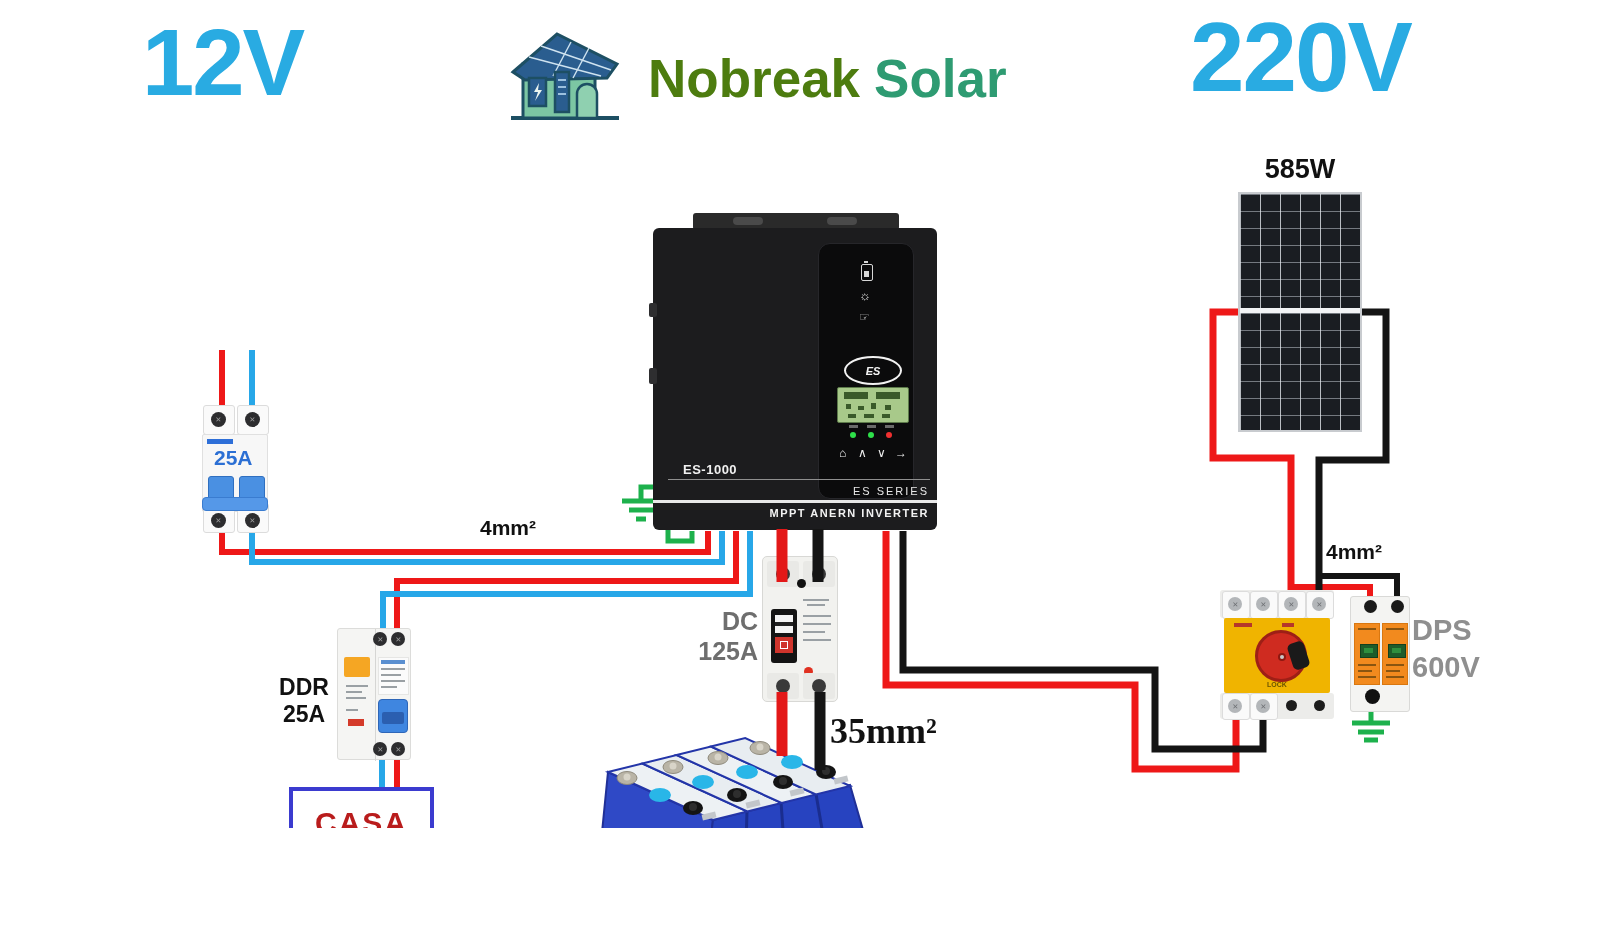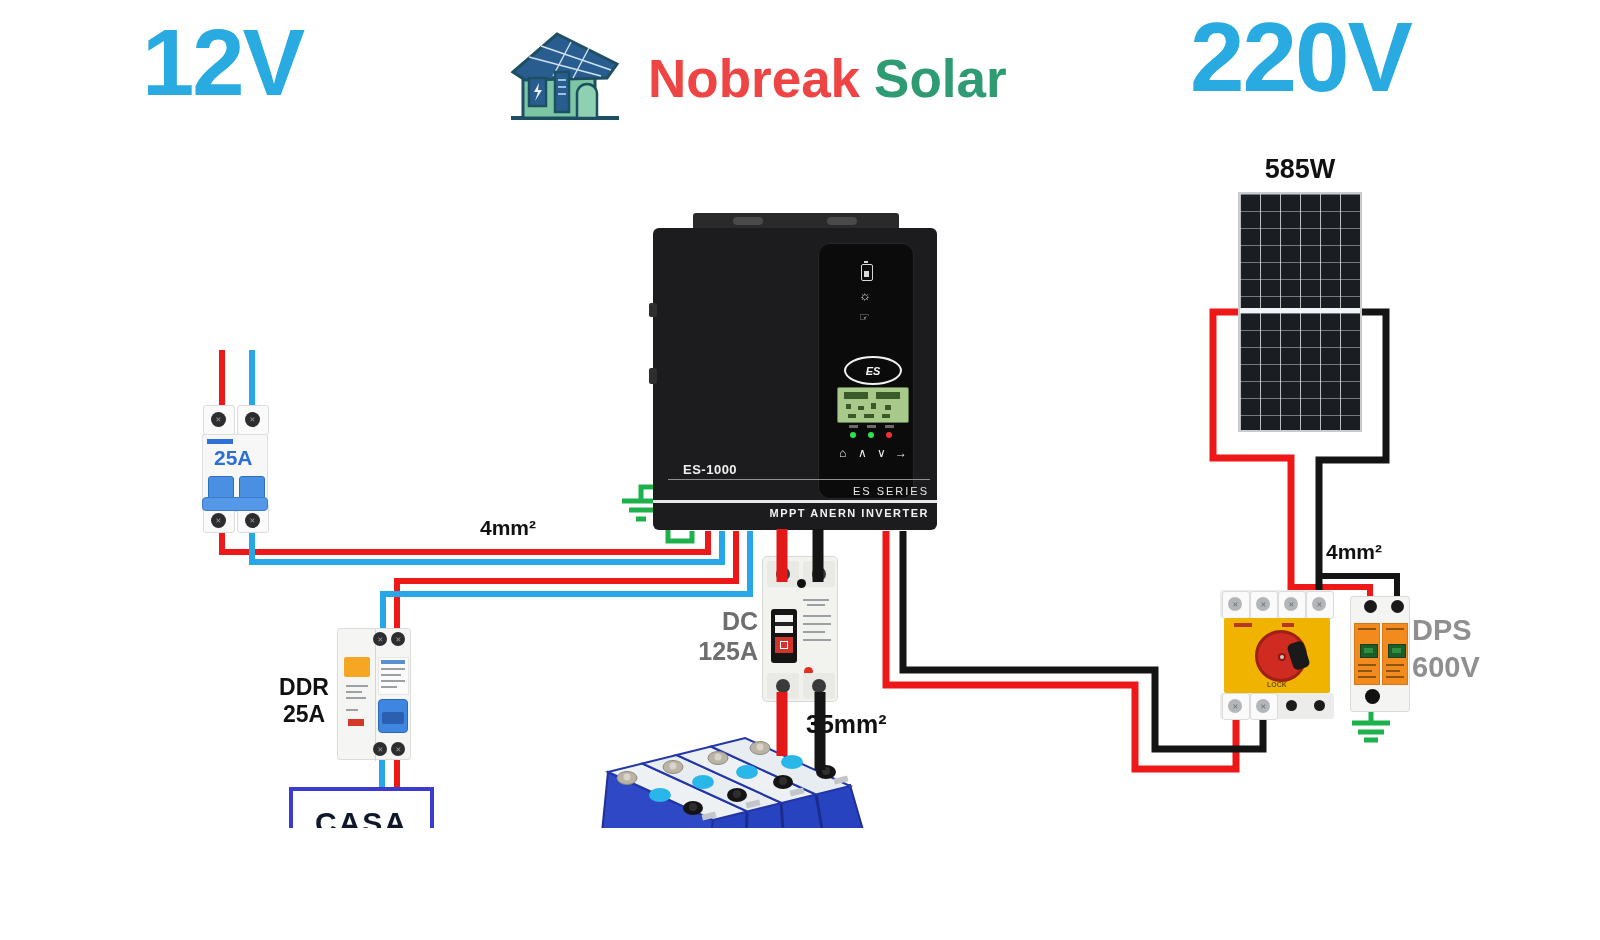--- a/index.html
+++ b/index.html
@@ -6,21 +6,21 @@
   #stage{position:relative;width:1600px;height:828px;background:#fff;overflow:hidden;
          font-family:"Liberation Sans","DejaVu Sans",sans-serif;}
   .abs{position:absolute;}
   svg.layer{position:absolute;left:0;top:0;}
   .wires-under{z-index:1;}
   .comp{z-index:2;}
   .wires-over{z-index:4;}
   .lbl{z-index:3;}
   .big-v{font-weight:bold;color:#29abe2;letter-spacing:-2px;line-height:1;}
   .brand{font-weight:bold;font-size:53px;letter-spacing:0px;line-height:1;}
-  .brand .p1{color:#ef4444;}
+  .brand .p1{color:#4d7c0f;}
   .brand .p2{color:#2e9b72;margin-left:14px;}
   .blackbold{font-weight:bold;color:#111;}
   .graybold{font-weight:bold;color:#8f8f8f;}
   .screw{position:absolute;border-radius:50%;background:#2d2d2f;display:flex;align-items:center;justify-content:center;}
   .screw::before{content:"+";color:#9a9a9a;font-size:11px;transform:rotate(45deg);line-height:1;}
   .screw.light{background:#b3b6b9;}
   .screw.light::before{color:#6f7276;}
   .termbox{position:absolute;background:#fafafa;border:1px solid #dcdcdc;border-radius:3px;}
   .microline{position:absolute;background:#9aa0a4;height:2px;}
   .lcd-pix{position:absolute;background:#3a5a2a;}
@@ -187,21 +187,21 @@
         <div class="abs" style="left:3px;top:12px;width:22px;height:12px;background:#2b5fb0;border-radius:2px;"></div>
       </div>
     </div>
     <div class="screw" style="left:38px;top:6px;width:14px;height:14px;"></div>
     <div class="screw" style="left:56px;top:6px;width:14px;height:14px;"></div>
     <div class="screw" style="left:38px;top:116px;width:14px;height:14px;"></div>
     <div class="screw" style="left:56px;top:116px;width:14px;height:14px;"></div>
   </div>
 
   <div class="abs comp" style="left:289px;top:787px;width:145px;height:72px;border:4px solid #3b3bcf;background:#fff;display:flex;align-items:center;justify-content:center;box-sizing:border-box;">
-    <span style="color:#0f172a;font-weight:bold;font-size:30px;letter-spacing:2px;">CASA</span>
+    <span style="color:#b91c1c;font-weight:bold;font-size:30px;letter-spacing:2px;">CASA</span>
   </div>
 
   <div class="abs lbl blackbold" style="left:480px;top:516px;font-size:21px;">4mm²</div>
   <div class="abs lbl blackbold" style="left:1326px;top:540px;font-size:21px;">4mm²</div>
 
   <div class="abs comp graybold" style="left:688px;top:606px;width:70px;text-align:right;font-size:25px;line-height:30px;color:#6e6e6e;">
     <div>DC</div>
     <div>125A</div>
   </div>
   <div class="abs comp" style="left:762px;top:556px;width:76px;height:146px;background:#f2f2ef;border:1px solid #d8d8d5;border-radius:5px;box-sizing:border-box;">
@@ -223,21 +223,21 @@
     <div class="microline" style="left:40px;top:58px;width:28px;"></div>
     <div class="microline" style="left:40px;top:66px;width:28px;"></div>
     <div class="microline" style="left:40px;top:74px;width:22px;"></div>
     <div class="microline" style="left:40px;top:82px;width:28px;"></div>
     <div class="abs" style="left:41px;top:110px;width:9px;height:9px;border-radius:50%;background:#e03020;"></div>
     <div class="abs" style="left:4px;top:116px;width:32px;height:26px;background:#e9e9e6;border-radius:3px;"></div>
     <div class="abs" style="left:40px;top:116px;width:32px;height:26px;background:#e9e9e6;border-radius:3px;"></div>
     <div class="abs" style="left:13px;top:122px;width:14px;height:14px;border-radius:50%;background:#3a3a3a;"></div>
     <div class="abs" style="left:49px;top:122px;width:14px;height:14px;border-radius:50%;background:#3a3a3a;"></div>
   </div>
-  <div class="abs lbl blackbold" style="left:806px;top:710px;font-size:25px;">35mm²</div>
+  <div class="abs lbl blackbold" style="left:830px;top:710px;font-size:36px;font-family:Liberation Serif, serif;">35mm²</div>
 
   <svg class="abs comp" style="left:560px;top:725px;" width="330" height="210" viewBox="0 0 330 210">
 
     <polygon points="48,47 153,95 140,200 38,148" fill="#2f49c6" stroke="#203097" stroke-width="2"></polygon>
 
     <polygon points="153,95 290,60 316,150 140,200" fill="#2743c0" stroke="#203097" stroke-width="2"></polygon>
     <line x1="187" y1="86" x2="184" y2="187" stroke="#1a2d8f" stroke-width="3"></line>
     <line x1="221" y1="77" x2="228" y2="175" stroke="#1a2d8f" stroke-width="3"></line>
     <line x1="256" y1="69" x2="272" y2="162" stroke="#1a2d8f" stroke-width="3"></line>
 

